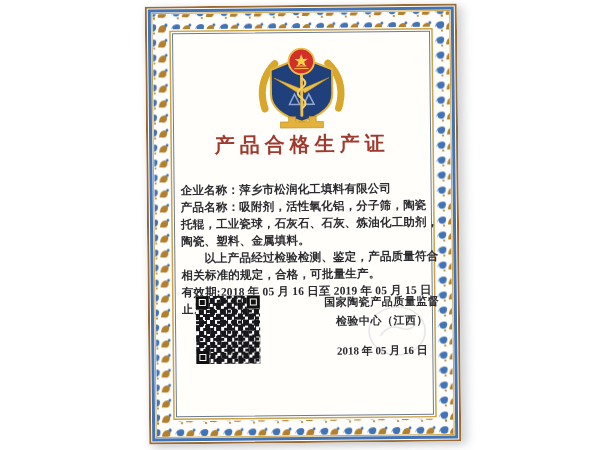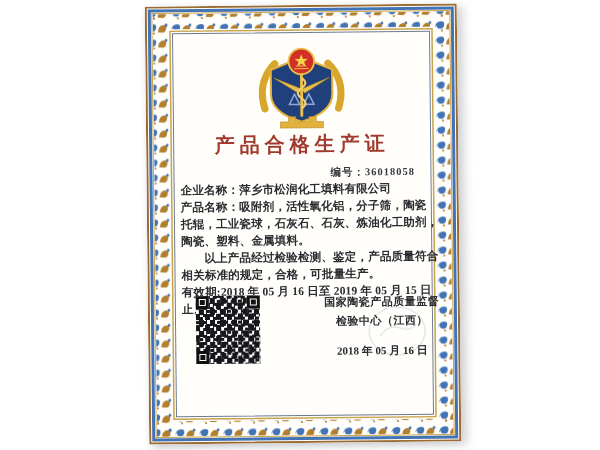--- a/index.html
+++ b/index.html
@@ -102,23 +102,20 @@
       <rect x="48.6" y="27" width="2.8" height="47" rx="1.2" fill="#ecc04a"></rect>
       <path d="M50 36 q7.5 5 0 10 q-7.5 5 0 10 q7.5 5 0 10" fill="none" stroke="#f3d06a" stroke-width="2"></path>
       <circle cx="50" cy="20" r="12.5" fill="#d03028" stroke="#e9c04b" stroke-width="1.8"></circle>
       <polygon points="50,13 51.8,17.5 56.5,17.5 52.8,20.4 54.2,25 50,22.2 45.8,25 47.2,20.4 43.5,17.5 48.2,17.5" fill="#f6d348"></polygon>
       <path d="M43 27 h14 M45 24.5 h10" stroke="#f0c14b" stroke-width="1" fill="none"></path>
       <path d="M29 85 L71 85 L71 79 L64 79 L64 74 L57 74 L57 79 L44 79 L44 74 L37 74 L37 79 L29 79 Z" fill="#e3b23c" stroke="#b9871f" stroke-width="0.6"></path>
     </svg>
 
     <h1 class="title">产品合格生产证</h1>
 
-    <div class="serial">
-      <span>编号：</span><span>36018058</span>
-    </div>
 
     <div class="bodytext">
       <div>企业名称：萍乡市松润化工填料有限公司</div>
       <div>产品名称：吸附剂，活性氧化铝，分子筛，陶瓷</div>
       <div>托辊，工业瓷球，石灰石、石灰、炼油化工助剂，</div>
       <div>陶瓷、塑料、金属填料。</div>
       <div class="indent">以上产品经过检验检测、鉴定，产品质量符合</div>
       <div>相关标准的规定，合格，可批量生产。</div>
       <div>有效期:2018 年 05 月 16 日至 2019 年 05 月 15 日止。</div>
     </div>

